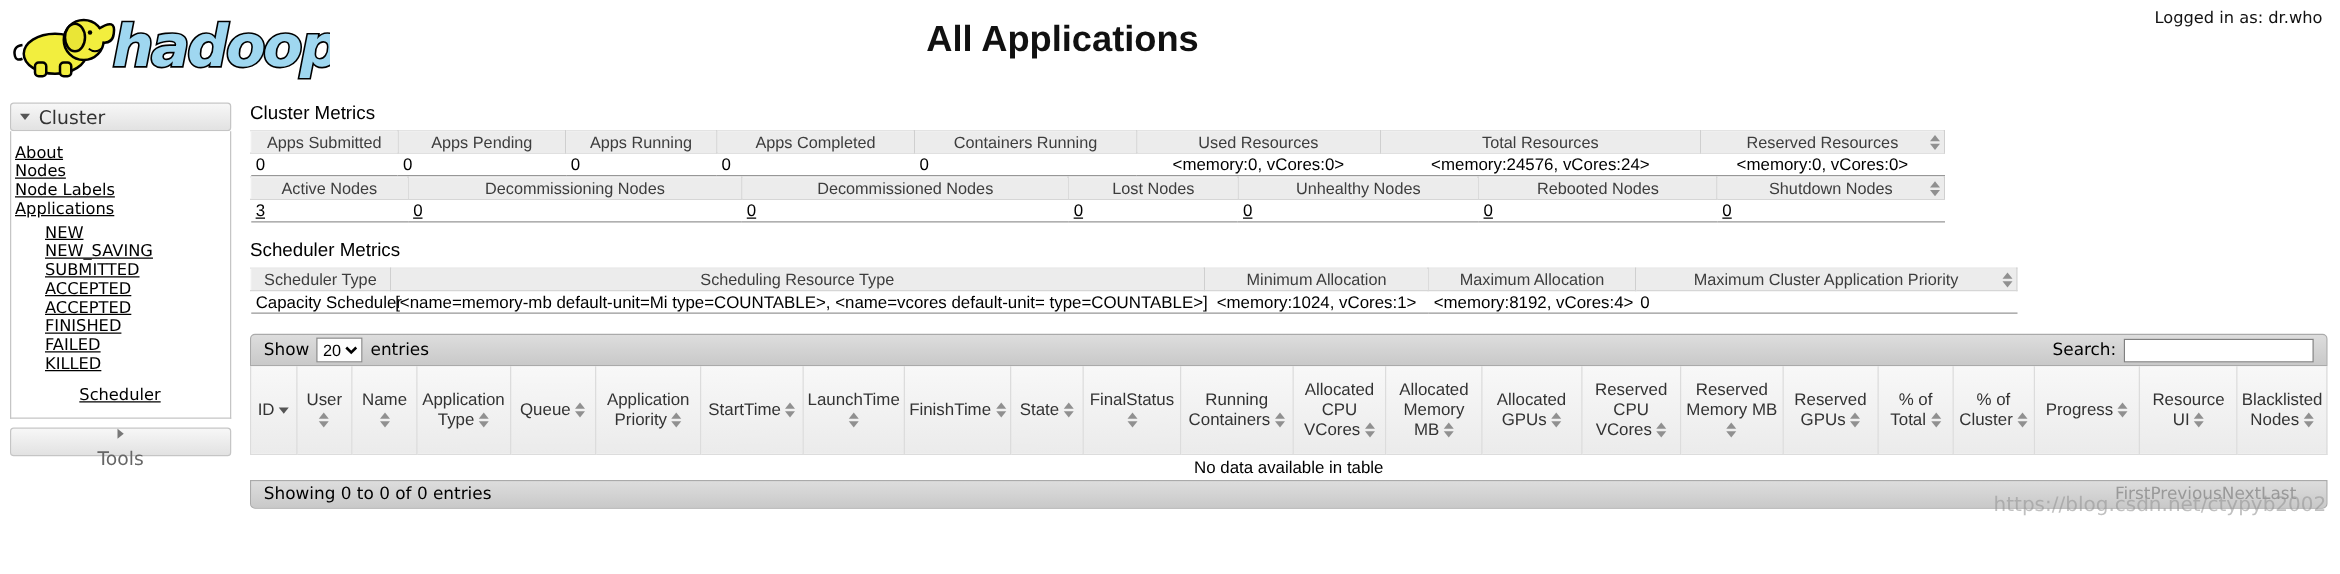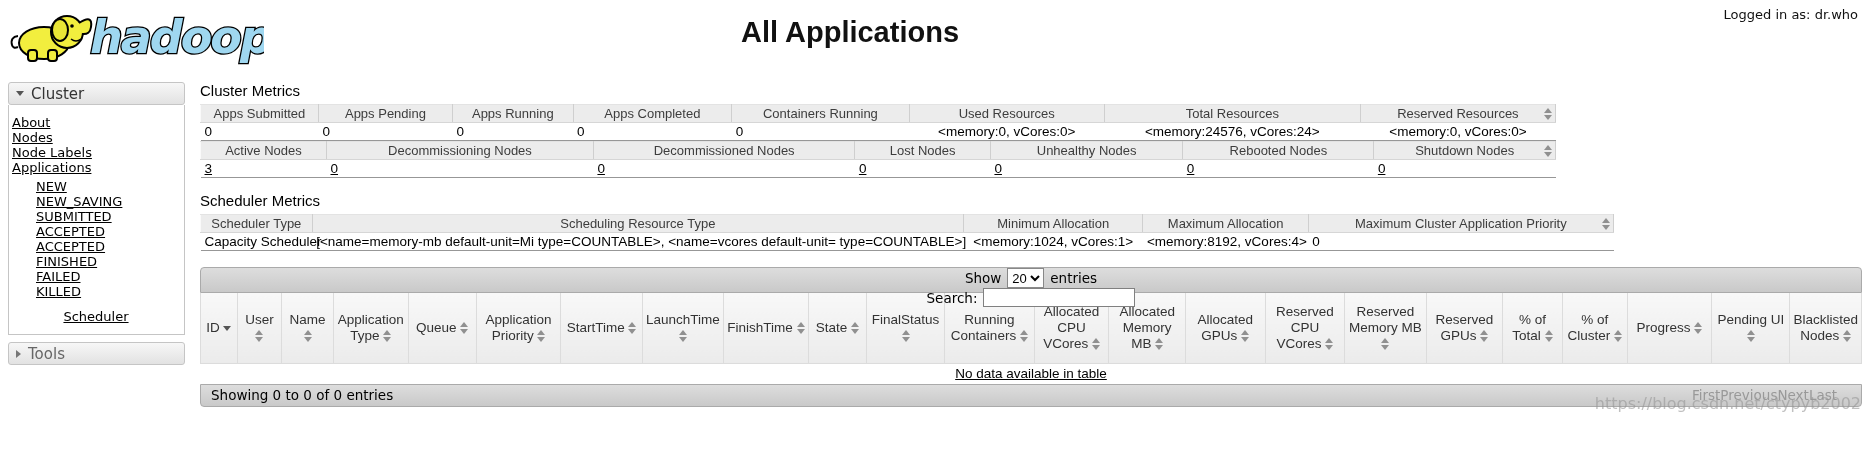--- a/index.html
+++ b/index.html
@@ -15,21 +15,21 @@
 
   
   #cols { display: flex; align-items: flex-start; }
   #sidebar { flex: 0 0 177px; margin-left: 8px; margin-top: 10px; font-size: 13px; }
   #main { flex: 1 1 auto; margin-left: 15px; margin-right: 10px; }
 
   
   .nav-head { display: flex; align-items: center; gap: 7px; height: 23px;
     border: 1px solid #c5c5c5; border-radius: 3px; padding: 0 7px;
     background: linear-gradient(#f7f7f7, #e2e2e2); font-size: 15px; color: #333; cursor: pointer; }
-  .nav-head.dim { color: #666; }
+  .nav-head.dim { color: #666; flex-direction: column; }
   .tri-down { width: 0; height: 0; border-left: 4px solid transparent; border-right: 4px solid transparent; border-top: 5px solid #555; }
   .tri-right { width: 0; height: 0; border-top: 4px solid transparent; border-bottom: 4px solid transparent; border-left: 5px solid #777; }
   .nav-body { border: 1px solid #c5c5c5; border-top: none; background: #fff; padding: 10px 4px 10px 3px; }
   .nav-body a { display: block; color: #000; text-decoration: underline; font-size: 13px; line-height: 15px; }
   .sub-links { margin-left: 24px; margin-top: 4px; margin-bottom: 8px; }
   .sched { margin-top: 10px; text-align: center; }
   #tools-head { margin-top: 7px; }
 
   
   .metrics-heading { font-family: "Liberation Sans", sans-serif; font-size: 15px; font-weight: 400;
@@ -56,35 +56,35 @@
     border-right: 4px solid transparent; border-bottom: 5px solid #909090; margin: 0 auto 2px; }
   .sort-icon .d { display: block; width: 0; height: 0; border-left: 4px solid transparent;
     border-right: 4px solid transparent; border-top: 5px solid #909090; margin: 0 auto; }
   .sort-icon .d.dark { border-top-color: #555; }
   .m-sort { position: absolute; right: 3px; top: 3px; }
 
   
   .dt-bar { height: 26px; background: linear-gradient(#dddddd, #c9c9c9); border: 1px solid #aaa;
     display: flex; align-items: center; justify-content: space-between; padding: 0 10px;
     font-size: 13.5px; color: #000; }
-  #dt-top { margin-top: 16px; border-radius: 4px 4px 0 0; flex-direction: column; }
+  #dt-top { margin-top: 16px; border-radius: 4px 4px 0 0; }
   #dt-bottom { height: 23px; border-radius: 0 0 4px 4px; position: relative; }
   .dt-left, .dt-right { display: flex; align-items: center; gap: 6px; }
   .dt-select { font-size: 13px; height: 20px; border: 1px solid #888; background: #fdfdfd; }
   .dt-search { width: 152px; height: 19px; border: 1px solid #808080; background: #fff; font-size: 13px; padding: 0 3px; }
   .pager { display: flex; gap: 0; padding-right: 14px; }
   .pager span { color: #999; font-size: 13.5px; cursor: default; }
 
   
   #apps-table { width: 100%; table-layout: fixed; }
   #apps-table th { background: linear-gradient(#f8f8f8, #ebebeb); border: 1px solid #dcdcdc; border-top: none;
     font-family: "Liberation Sans", sans-serif; font-weight: 400; font-size: 13.5px; color: #333;
     text-align: center; vertical-align: middle; height: 70px; padding: 4px 3px; line-height: 16px; cursor: pointer; }
   #apps-table td.empty { font-family: "Liberation Sans", sans-serif; font-size: 13.5px; color: #000;
-    text-align: center; padding: 2px 0 3px; background: #fff; text-decoration: underline; }
+    text-align: center; padding: 2px 0 3px; background: #fff; }
 
   
   #watermark { position: absolute; right: 0; top: 9px; font-size: 16px;
     color: rgba(150,150,150,0.60); white-space: nowrap; pointer-events: none; }
 </style>
 </head>
 <body>
 
 <div id="header">
   <svg id="logo" width="256" height="62" viewBox="0 0 256 62">
@@ -329,21 +329,21 @@
         <th><span>Reserved Memory MB</span>
           <span class="sort-icon"><i class="u"></i><i class="d"></i></span></th>
         <th><span>Reserved GPUs</span>
           <span class="sort-icon"><i class="u"></i><i class="d"></i></span></th>
         <th><span>% of Total</span>
           <span class="sort-icon"><i class="u"></i><i class="d"></i></span></th>
         <th><span>% of Cluster</span>
           <span class="sort-icon"><i class="u"></i><i class="d"></i></span></th>
         <th><span>Progress</span>
           <span class="sort-icon"><i class="u"></i><i class="d"></i></span></th>
-        <th><span>Pending UI</span>
+        <th><span>Resource UI</span>
           <span class="sort-icon"><i class="u"></i><i class="d"></i></span></th>
         <th><span>Blacklisted Nodes</span>
           <span class="sort-icon"><i class="u"></i><i class="d"></i></span></th>
       </tr>
       <tr>
         <td class="empty" colspan="23">No data available in table</td>
       </tr>
     </tbody>
       </table>
 

